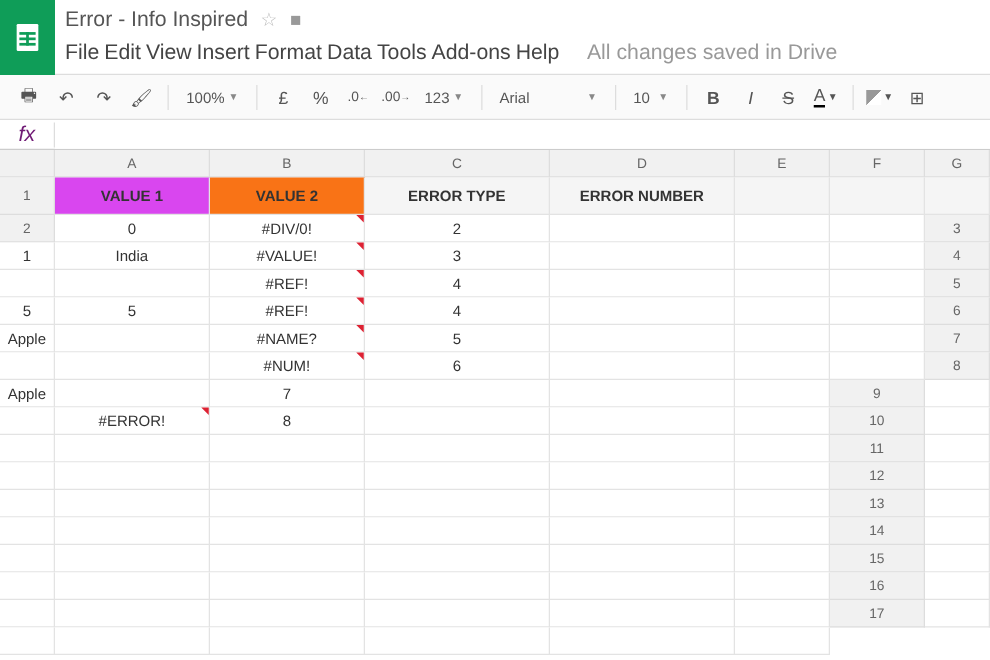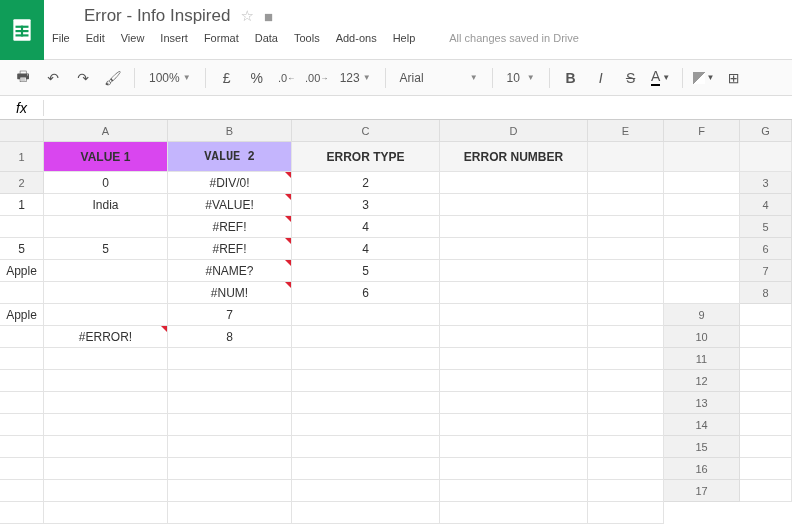--- a/index.html
+++ b/index.html
@@ -2,33 +2,33 @@
 <html><head>
 <meta charset="utf-8">
 <style>
 * { margin:0; padding:0; box-sizing:border-box; font-family:Arial,sans-serif; }
 body { background:#fff; width:792px; height:528px; overflow:hidden; font-size:13px; color:#333; }
 .titlebar { display:flex; align-items:flex-start; height:60px; border-bottom:1px solid #ddd; }
 .logo { width:44px; height:60px; background:#0f9d58; display:flex; align-items:center; justify-content:center; }
 .logo svg { width:26px; height:26px; }
 .title-area { padding:6px 0 0 8px; }
 .title-row { display:flex; align-items:center; gap:10px; }
-.doc-title { font-size:17px; color:#555;margin-left:32px; }
+.doc-title { font-size:17px; color:#555; }
 .star { color:#bbb; font-size:15px; }
 .folder { color:#999; font-size:15px; }
-.menubar { display:flex; gap:16px; margin-top:6px; font-size:11px; color:#444; }
+.menubar { display:flex; gap:4px; margin-top:6px; font-size:17px; color:#444; }
 .menubar span { cursor:pointer; }
 .save-status { color:#999; margin-left:18px; }
 .toolbar { height:36px; display:flex; align-items:center; padding:0 10px; gap:4px; border-bottom:1px solid #ddd; background:#fafafa; }
 .tb-btn { width:26px; height:26px; display:flex; align-items:center; justify-content:center; color:#555; cursor:pointer; font-size:14px; border-radius:2px; }
 .tb-sep { width:1px; height:20px; background:#ddd; margin:0 4px; }
 .tb-select { display:flex; align-items:center; gap:3px; padding:0 6px; cursor:pointer; font-size:12px; color:#555; }
 .tb-select .arrow { font-size:8px; color:#888; }
 .fxbar { height:24px; display:flex; align-items:center; border-bottom:1px solid #ccc; }
-.fx-label { width:44px; text-align:center; font-style:italic; color:#000000; font-size:14px; border-right:1px solid #ddd; }
+.fx-label { width:44px; text-align:center; font-style:italic; color:#701a75; font-size:17px; border-right:1px solid #ddd; }
 .fx-input { flex:1; height:100%; border:none; padding:0 6px; font-size:12px; }
 .grid { display:grid; grid-template-columns:44px 124px 124px 148px 148px 76px 76px 52px; }
 .colhdr, .rowhdr, .corner { background:#f1f1f1; border-right:1px solid #ddd; border-bottom:1px solid #ddd; display:flex; align-items:center; justify-content:center; font-size:11px; color:#666; height:22px; }
 .corner { height:22px; }
 .cell { border-right:1px solid #e3e3e3; border-bottom:1px solid #e3e3e3; height:22px; display:flex; align-items:center; justify-content:center; font-size:12px; color:#333; position:relative; background:#fff; }
 .err-flag::after { content:''; position:absolute; top:0; right:0; width:0; height:0; border-top:6px solid #d23; border-left:6px solid transparent; }
 .underline-a { display:inline-block; border-bottom:2px solid #000; padding-bottom:1px; line-height:1; }
 .strike { text-decoration:line-through; }
 .fill-icon { width:12px; height:12px; background:linear-gradient(135deg,#999 50%,#fff 50%); display:inline-block; }
 </style>
@@ -122,21 +122,21 @@
     <div class="corner"></div>
     <div class="colhdr">A</div>
     <div class="colhdr">B</div>
     <div class="colhdr">C</div>
     <div class="colhdr">D</div>
     <div class="colhdr">E</div>
     <div class="colhdr">F</div>
     <div class="colhdr">G</div>
     <div class="rowhdr" style="height: 30px;">1</div>
     <div class="cell" style="background: #d946ef; height: 30px; font-weight: bold;">VALUE 1</div>
-    <div class="cell" style="background: #c4b5fd; height: 30px; font-weight: bold; font-family: Liberation Mono, monospace;">VALUE 2</div>
+    <div class="cell" style="background: #f97316; height: 30px; font-weight: bold;">VALUE 2</div>
     <div class="cell" style="background: rgb(245, 245, 245); height: 30px; font-weight: bold;">ERROR TYPE</div>
     <div class="cell" style="background: rgb(245, 245, 245); height: 30px; font-weight: bold; text-align: right;">ERROR NUMBER</div>
     <div class="cell" style="background: rgb(245, 245, 245); height: 30px; font-weight: bold;"></div>
     <div class="cell" style="background: rgb(245, 245, 245); height: 30px; font-weight: bold;"></div>
     <div class="cell" style="background: rgb(245, 245, 245); height: 30px; font-weight: bold;"></div>
     <div class="rowhdr">2</div>
     <div class="cell">0</div>
     <div class="cell err-flag">#DIV/0!</div>
     <div class="cell">2</div>
     <div class="cell"></div>

